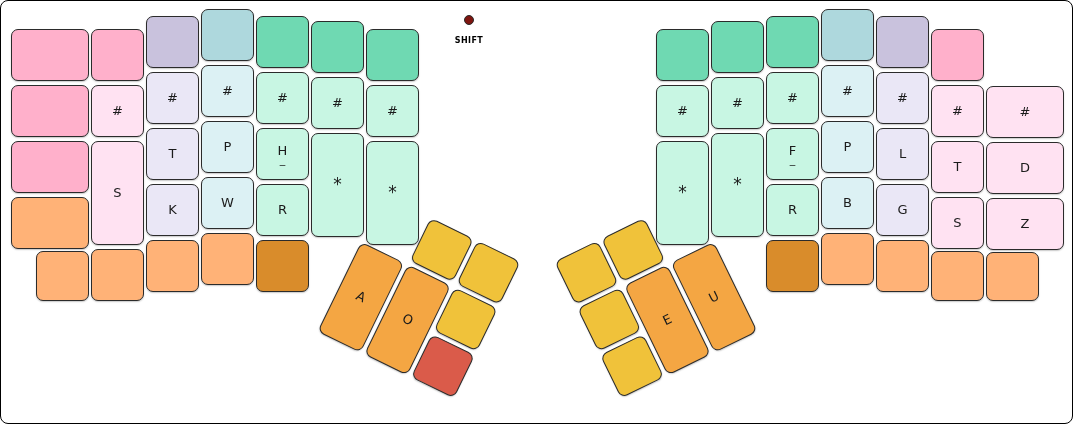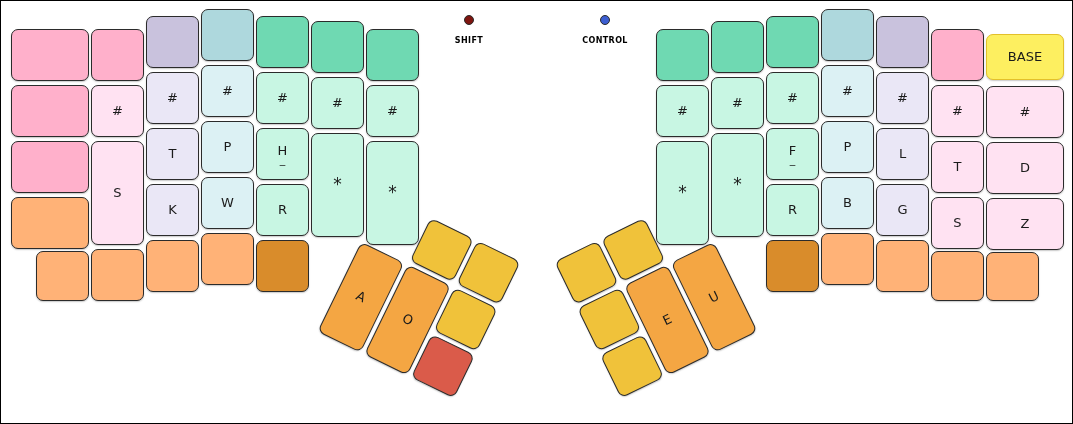--- a/index.html
+++ b/index.html
@@ -1,21 +1,21 @@
 <!DOCTYPE html>
 <html><head>
 <meta charset="utf-8">
 <style>
   html,body{margin:0;padding:0;background:#ffffff;font-family:"DejaVu Sans","Liberation Sans",sans-serif;}
   #board{
     position:relative;
     width:1073px;height:424px;
     background:#ffffff;
     border:1.5px solid #000;
-    border-radius:0;
+    border-radius:8px;
     box-sizing:border-box;
     overflow:hidden;
   }
   .key{
     position:absolute;
     border:1px solid #2b2b2b;
     border-radius:7px;
     box-sizing:border-box;
     display:flex;
     flex-direction:column;
@@ -60,24 +60,20 @@
   }
 </style>
 </head>
 <body>
 
 <div id="board">
   <div class="indicator" style="left:433px">
     <span class="ind-dot" style="background: rgb(126, 21, 15);"></span>
     <span class="ind-label">SHIFT</span>
   </div>
-  <div class="indicator" style="left:569px">
-    <span class="ind-dot" style="background: rgb(60, 94, 209);"></span>
-    <span class="ind-label">CONTROL</span>
-  </div>
 <div class="key" style="left: 10px; top: 28px; width: 78px; height: 52px; background: rgb(255, 176, 203);"></div>
     <div class="key" style="left: 10px; top: 84px; width: 78px; height: 52px; background: rgb(255, 176, 203);"></div>
     <div class="key" style="left: 10px; top: 140px; width: 78px; height: 52px; background: rgb(255, 176, 203);"></div>
     <div class="key" style="left: 10px; top: 196px; width: 78px; height: 52px; background: rgb(255, 178, 119);"></div>
     <div class="key" style="left: 35px; top: 250px; width: 53px; height: 50px; background: rgb(255, 178, 119);"></div>
     <div class="key" style="left: 90px; top: 28px; width: 53px; height: 52px; background: rgb(255, 176, 203);"></div>
     <div class="key" style="left: 90px; top: 84px; width: 53px; height: 52px; background: rgb(255, 226, 242);">
       <span class="key-label">#</span>
     </div>
     <div class="key" style="left: 90px; top: 140px; width: 53px; height: 104px; background: rgb(255, 226, 242);">
@@ -184,23 +180,20 @@
     <div class="key" style="left: 930px; top: 84px; width: 53px; height: 52px; background: rgb(255, 226, 242);">
       <span class="key-label">#</span>
     </div>
     <div class="key" style="left: 930px; top: 140px; width: 53px; height: 52px; background: rgb(255, 226, 242);">
       <span class="key-label">T</span>
     </div>
     <div class="key" style="left: 930px; top: 196px; width: 53px; height: 52px; background: rgb(255, 226, 242);">
       <span class="key-label">S</span>
     </div>
     <div class="key" style="left: 930px; top: 250px; width: 53px; height: 50px; background: rgb(255, 178, 119);"></div>
-    <div class="key" style="left: 985px; top: 33px; width: 78px; height: 46px; background: rgb(253, 239, 96); border-color: rgb(227, 192, 42);">
-      <span class="key-label">BASE</span>
-    </div>
     <div class="key" style="left: 985px; top: 85px; width: 78px; height: 52px; background: rgb(255, 226, 242);">
       <span class="key-label">#</span>
     </div>
     <div class="key" style="left: 985px; top: 141px; width: 78px; height: 52px; background: rgb(255, 226, 242);">
       <span class="key-label">D</span>
     </div>
     <div class="key" style="left: 985px; top: 197px; width: 78px; height: 52px; background: rgb(255, 226, 242);">
       <span class="key-label">Z</span>
     </div>
     <div class="key" style="left: 985px; top: 251px; width: 53px; height: 49px; background: rgb(255, 178, 119);"></div>

